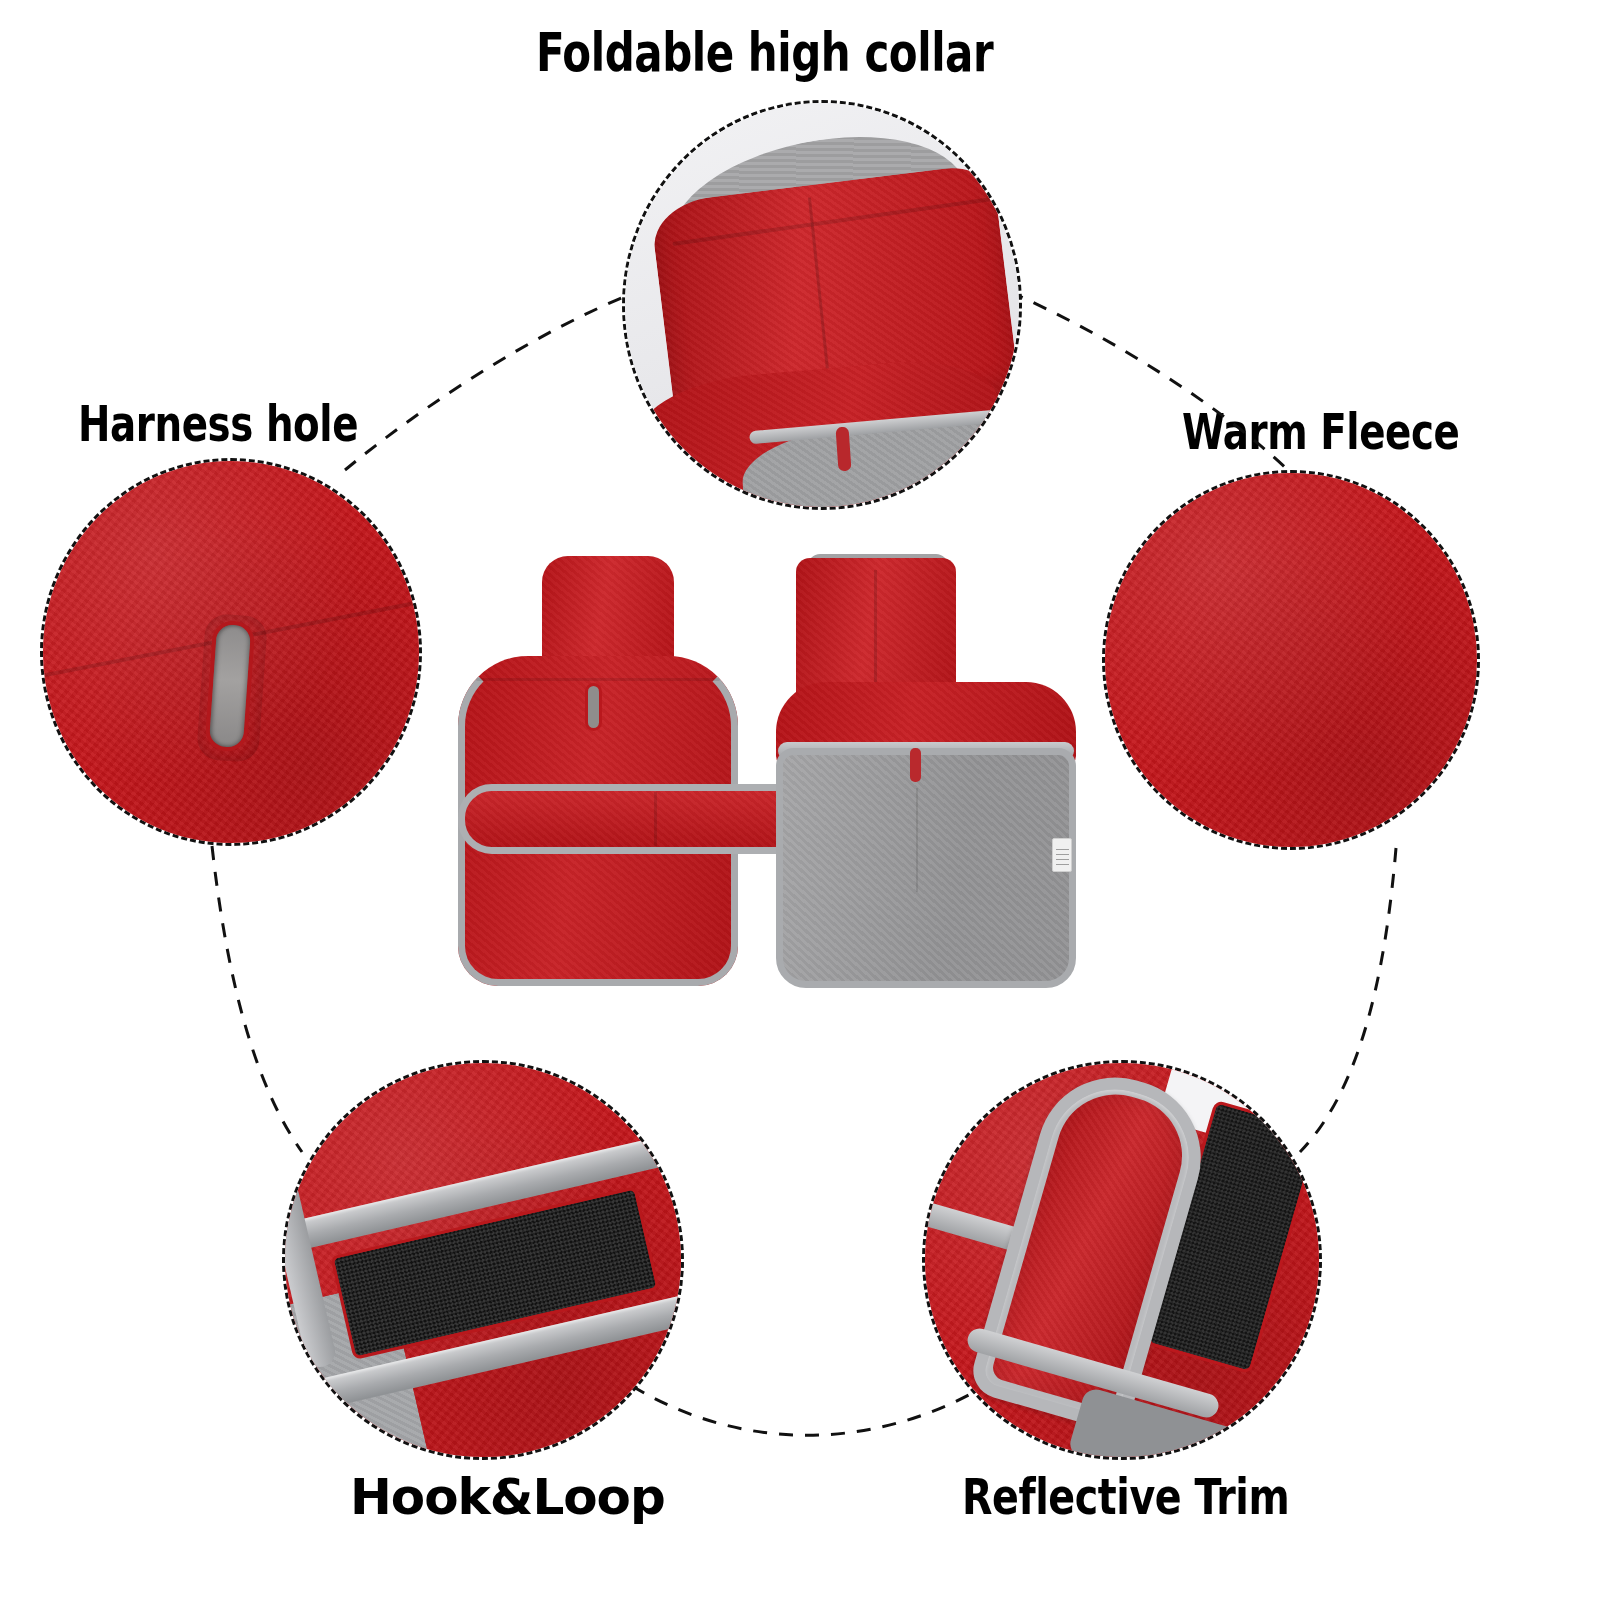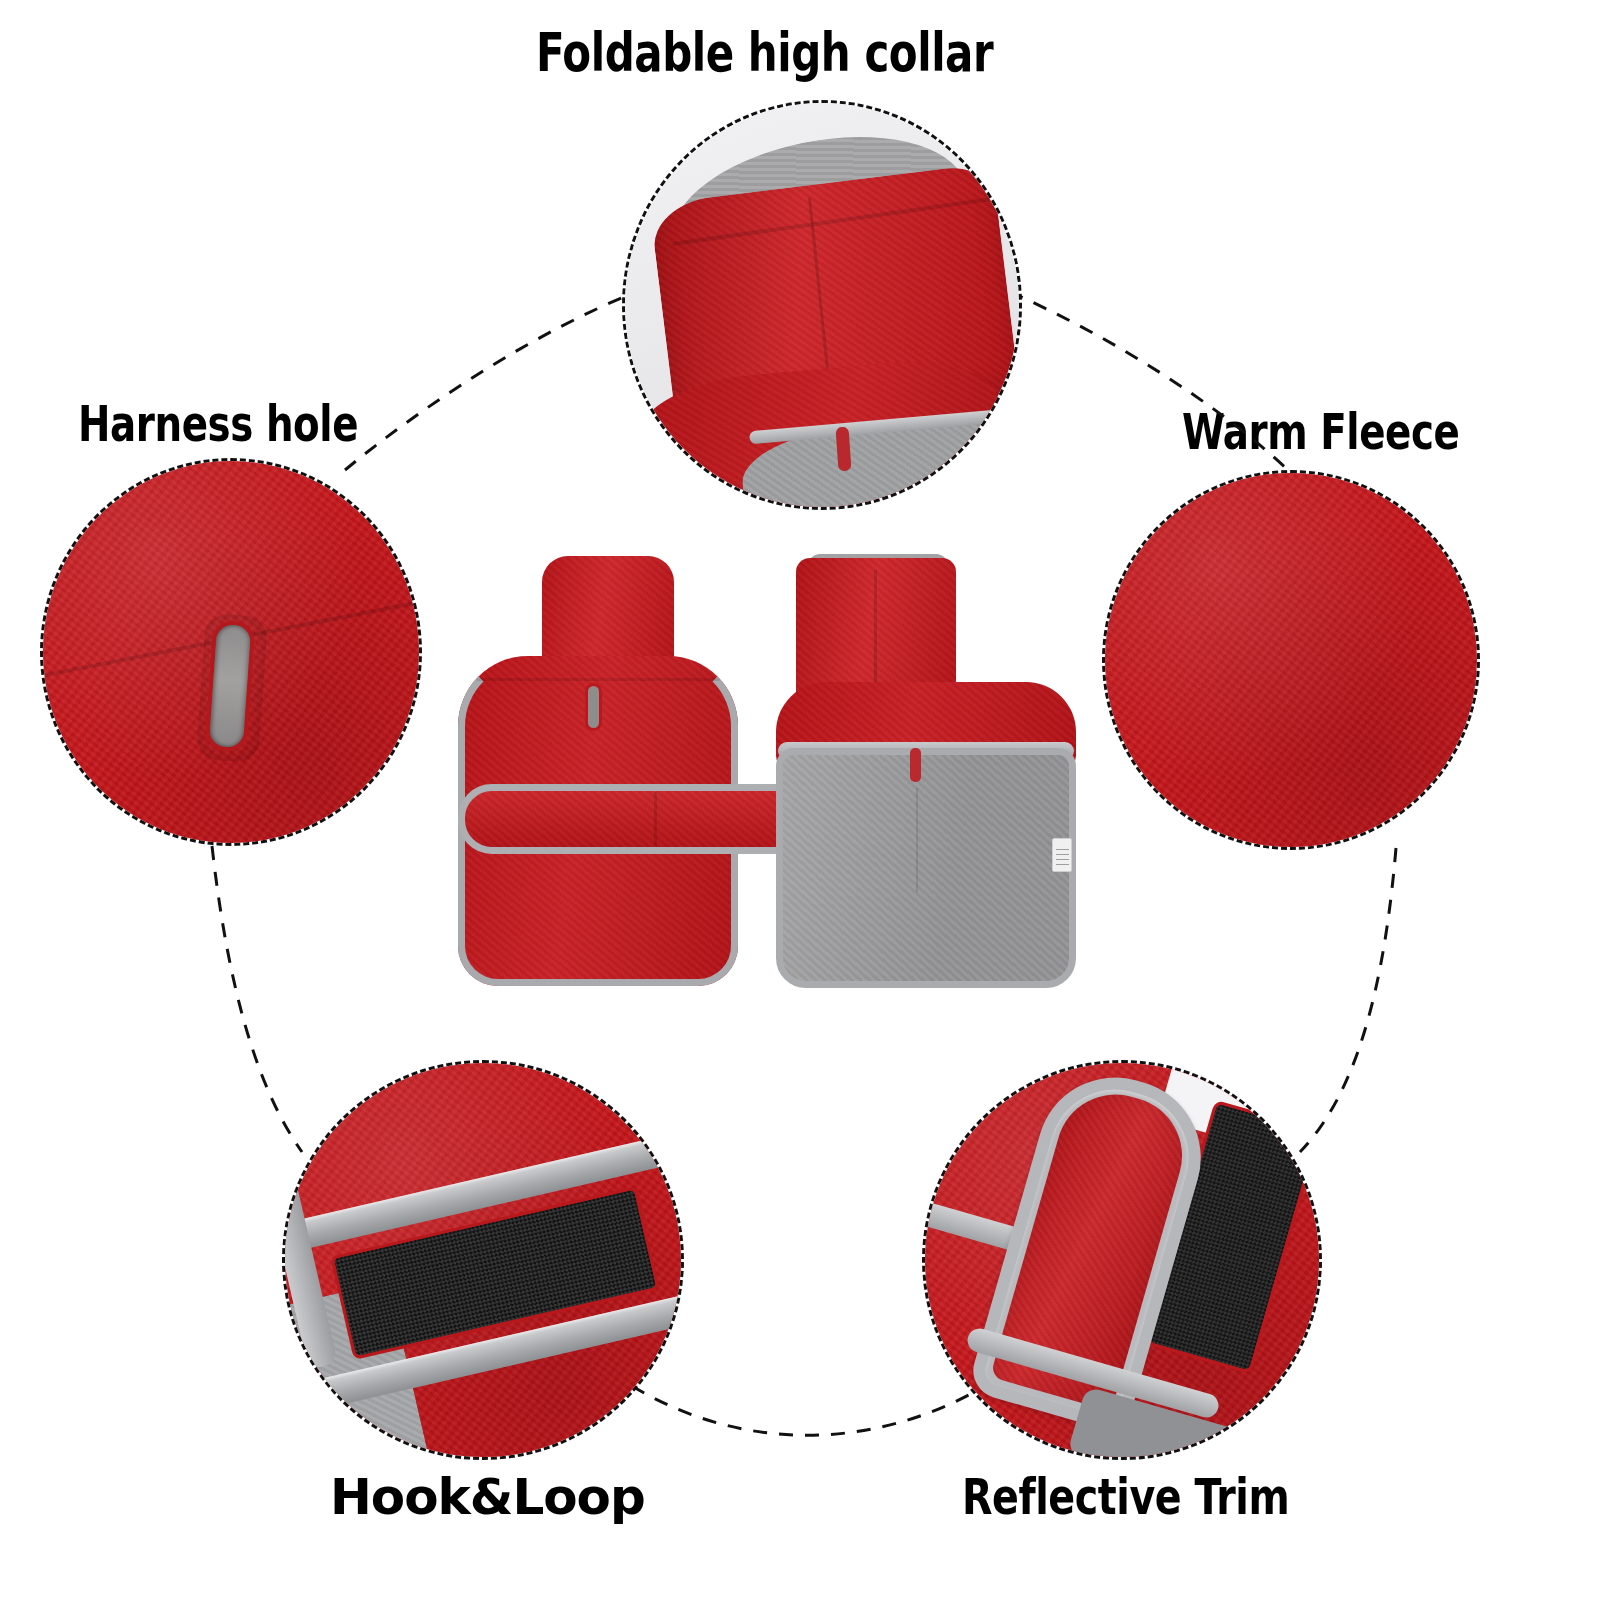--- a/index.html
+++ b/index.html
@@ -28,20 +28,21 @@
     line-height: 1;
   }
   .label-condensed {
     font-family: "Liberation Sans Narrow", "DejaVu Sans Condensed", "Liberation Sans", sans-serif;
     transform: scaleX(0.88);
     transform-origin: left center;
   }
   .label-wide {
     font-family: "DejaVu Sans", sans-serif;
     letter-spacing: -1px;
+    margin-left: 20px;
   }
 
   #label-collar   { left: 536px;  top: 26px;   font-size: 53px; }
   #label-harness  { left: 78px;   top: 400px;  font-size: 49px; }
   #label-fleece   { left: 1182px; top: 408px;  font-size: 49px; }
   #label-hook     { left: 330px;  top: 1472px; font-size: 50px; }
   #label-trim     { left: 962px;  top: 1472px; font-size: 50px; }
 
   
   .bubble {

